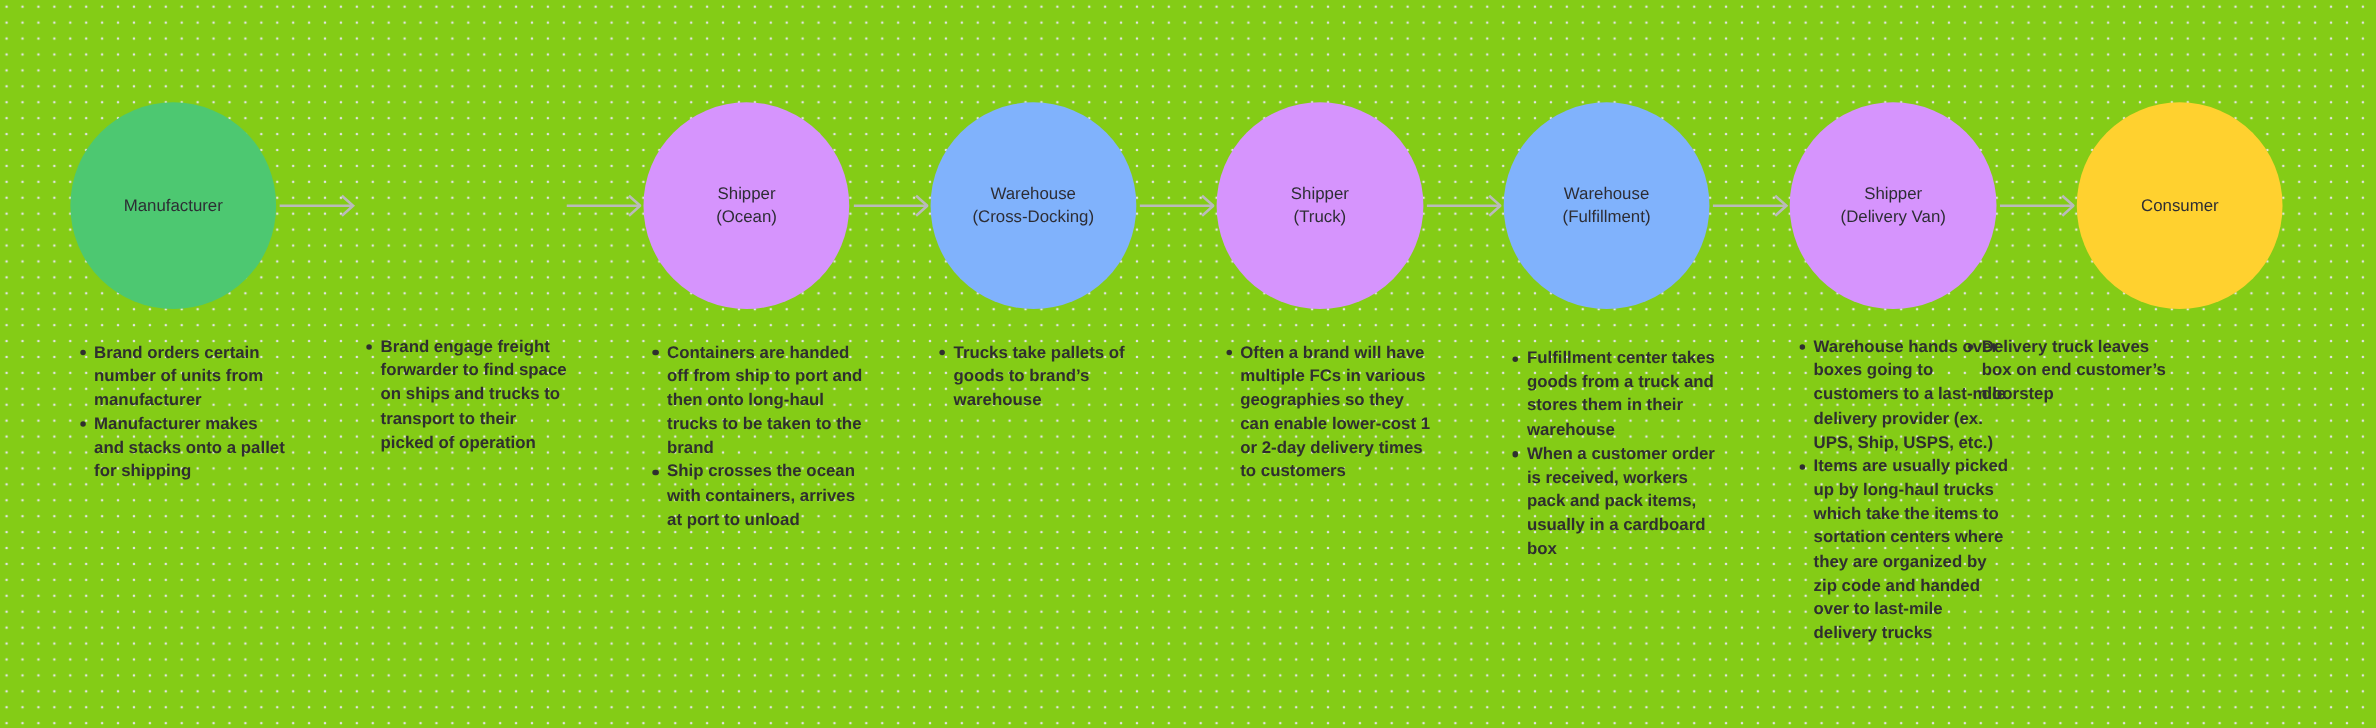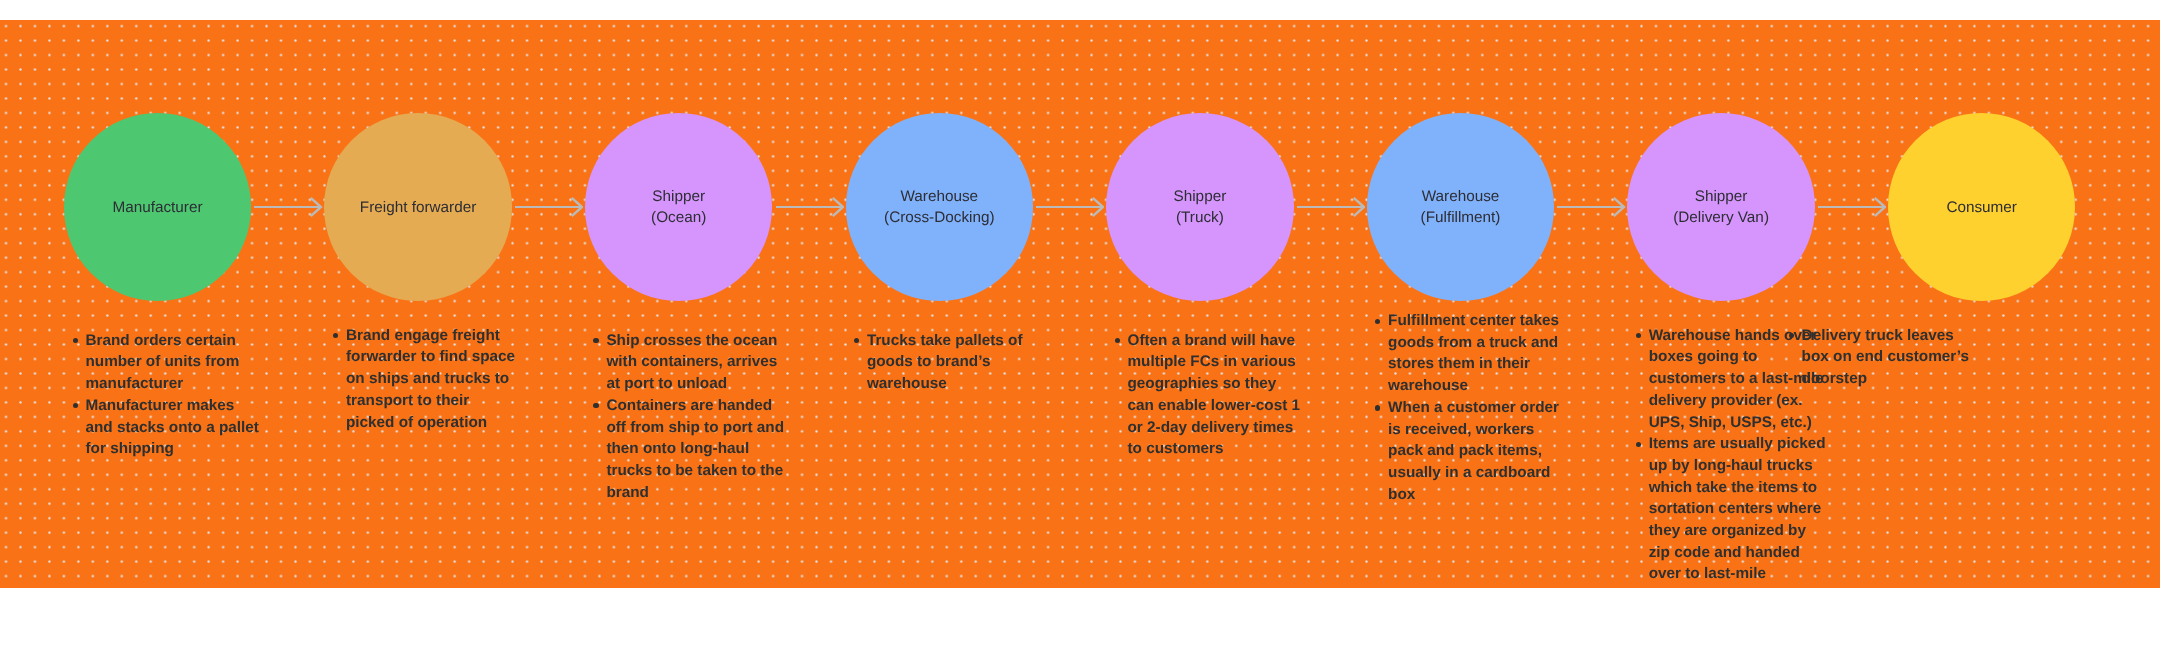--- a/index.html
+++ b/index.html
@@ -3,21 +3,21 @@
 <meta charset="utf-8">
 <title>Supply chain flow diagram</title>
 <style>
   html,body{margin:0;padding:0;background:#ffffff;}
   body{
     width:2160px;height:662px;overflow:hidden;
     font-family:"Liberation Sans", sans-serif;
     -webkit-font-smoothing:antialiased;
     text-rendering:geometricPrecision;
   }
-  #canvas{position:relative;width:2160px;height:568px;overflow:hidden;background:#f97316;margin-top:20px;}
+  #canvas{position:relative;width:2160px;height:662px;overflow:hidden;background:#84cc16;}
   #dot-grid{position:absolute;left:0;top:0;width:2160px;height:662px;}
   .stage-circle{
     position:absolute;border-radius:50%;
     display:flex;align-items:center;justify-content:center;
     width:187.5px;height:187.5px;
   }
   .stage-label{
     text-align:center;color:#2d2d34;
     font-size:15.3px;line-height:21px;
     white-space:pre-line;
@@ -73,23 +73,20 @@
     <path d="M0 13 H67.0" stroke="#bababa" stroke-width="2.2" fill="none"></path>
     <path d="M56.8 3.9 L67.0 13 L56.8 22.1" stroke="#bababa" stroke-width="2.35" fill="none" stroke-linecap="butt" stroke-linejoin="miter"></path>
   </svg>
   <svg class="flow-arrow" style="left:1818.05px" width="68.1" height="26" viewBox="0 0 68.1 26" xmlns="http://www.w3.org/2000/svg">
     <path d="M0 13 H67.0" stroke="#bababa" stroke-width="2.2" fill="none"></path>
     <path d="M56.8 3.9 L67.0 13 L56.8 22.1" stroke="#bababa" stroke-width="2.35" fill="none" stroke-linecap="butt" stroke-linejoin="miter"></path>
   </svg>
   <div class="stage-circle" style="left:63.75px;top:93.25px;background:#4dc871">
     <div class="stage-label">Manufacturer</div>
   </div>
-  <div class="stage-circle" style="left:324.35px;top:93.25px;background:#e5ab53">
-    <div class="stage-label">Freight forwarder</div>
-  </div>
   <div class="stage-circle" style="left:584.95px;top:93.25px;background:#d694fd">
     <div class="stage-label">Shipper
 (Ocean)</div>
   </div>
   <div class="stage-circle" style="left:845.55px;top:93.25px;background:#80b2fc">
     <div class="stage-label">Warehouse
 (Cross-Docking)</div>
   </div>
   <div class="stage-circle" style="left:1106.15px;top:93.25px;background:#d694fd">
     <div class="stage-label">Shipper
@@ -126,31 +123,31 @@
       <div class="note-text">Brand engage freight
 forwarder to find space
 on ships and trucks to
 transport to their
 picked of operation</div>
     </div>
   </div>
   <div class="stage-notes" style="left:594.8px;top:309.7px">
     <div class="note-item">
       <span class="bullet-icon"></span>
-      <div class="note-text">Ship crosses the ocean
-with containers, arrives
-at port to unload</div>
-    </div>
-    <div class="note-item">
-      <span class="bullet-icon"></span>
       <div class="note-text">Containers are handed
 off from ship to port and
 then onto long-haul
 trucks to be taken to the
 brand</div>
+    </div>
+    <div class="note-item">
+      <span class="bullet-icon"></span>
+      <div class="note-text">Ship crosses the ocean
+with containers, arrives
+at port to unload</div>
     </div>
   </div>
   <div class="stage-notes" style="left:855.3px;top:309.7px">
     <div class="note-item">
       <span class="bullet-icon"></span>
       <div class="note-text">Trucks take pallets of
 goods to brand’s
 warehouse</div>
     </div>
   </div>
@@ -158,21 +155,21 @@
     <div class="note-item">
       <span class="bullet-icon"></span>
       <div class="note-text">Often a brand will have
 multiple FCs in various
 geographies so they
 can enable lower-cost 1
 or 2-day delivery times
 to customers</div>
     </div>
   </div>
-  <div class="stage-notes" style="left:1376.5px;top:290px">
+  <div class="stage-notes" style="left:1376.5px;top:315px">
     <div class="note-item">
       <span class="bullet-icon"></span>
       <div class="note-text">Fulfillment center takes
 goods from a truck and
 stores them in their
 warehouse</div>
     </div>
     <div class="note-item">
       <span class="bullet-icon"></span>
       <div class="note-text">When a customer order

